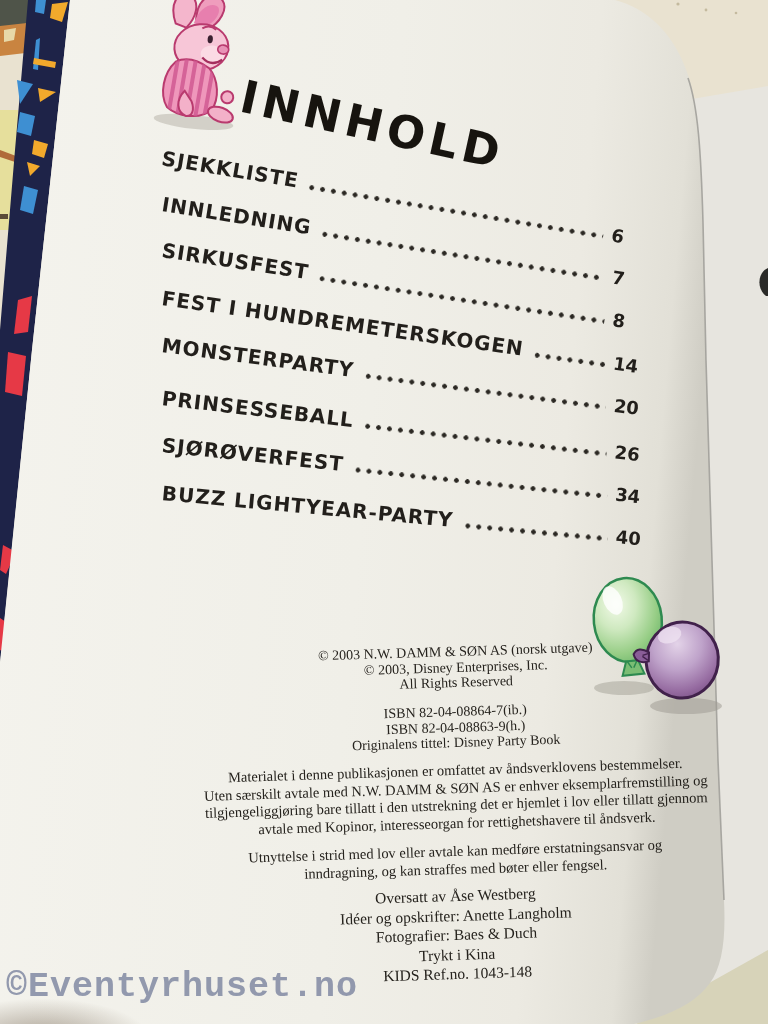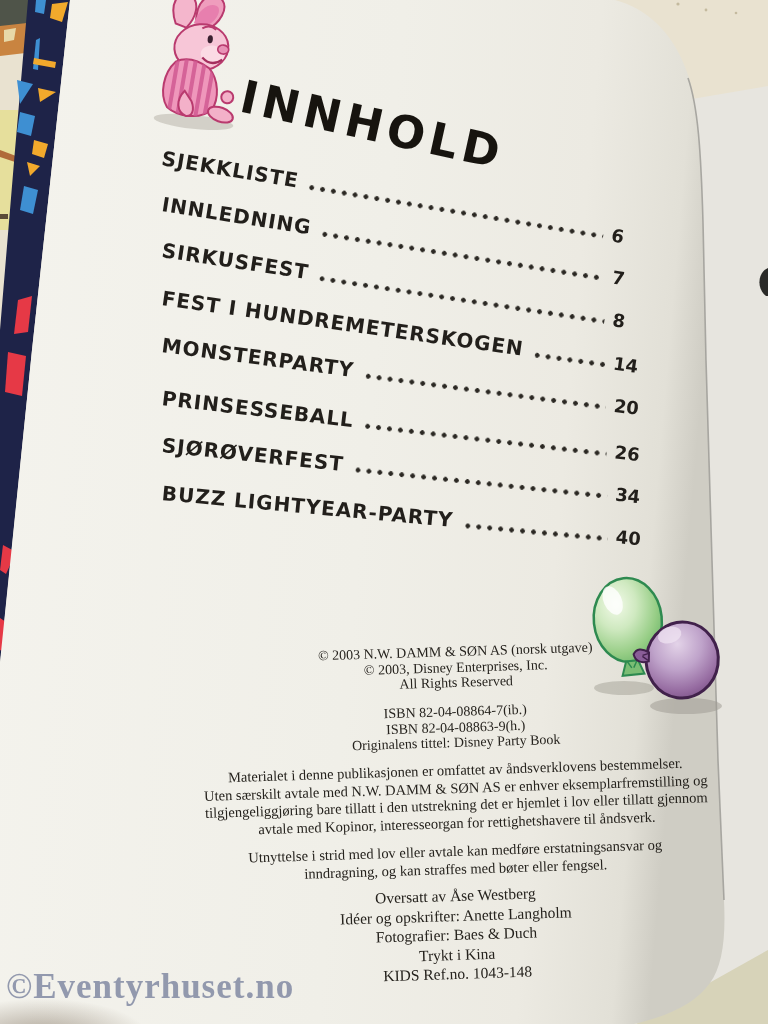--- a/index.html
+++ b/index.html
@@ -33,21 +33,21 @@
   
   .colophon-block{position:absolute;left:148px;width:614px;text-align:center;color:#26231e;
     transform:rotate(-1.8deg);transform-origin:50% 0;}
   .block-copyright{top:644px;font-size:14px;line-height:15.5px;}
   .block-isbn{top:704px;font-size:14px;line-height:15.5px;}
   .block-rights{top:762px;font-size:14.5px;line-height:17.5px;}
   .block-penalty{top:843px;font-size:14.5px;line-height:17.5px;}
   .block-credits{top:886px;font-size:15.5px;line-height:19.5px;}
 
   
-  .watermark{position:absolute;left:6px;top:967px;font-family:Liberation Serif, serif;font-weight:700;
+  .watermark{position:absolute;left:6px;top:967px;font-family:Liberation Mono, monospace;font-weight:700;
     font-size:35px;letter-spacing:1px;color:rgba(125,133,160,0.82);}
 
   .corner-shadow{position:absolute;left:-30px;top:998px;width:180px;height:50px;
     background:radial-gradient(ellipse at 40% 80%,rgba(82,62,40,0.45),rgba(82,62,40,0) 70%);}
 </style>
 </head>
 <body>
 
 <div class="scene">
 

